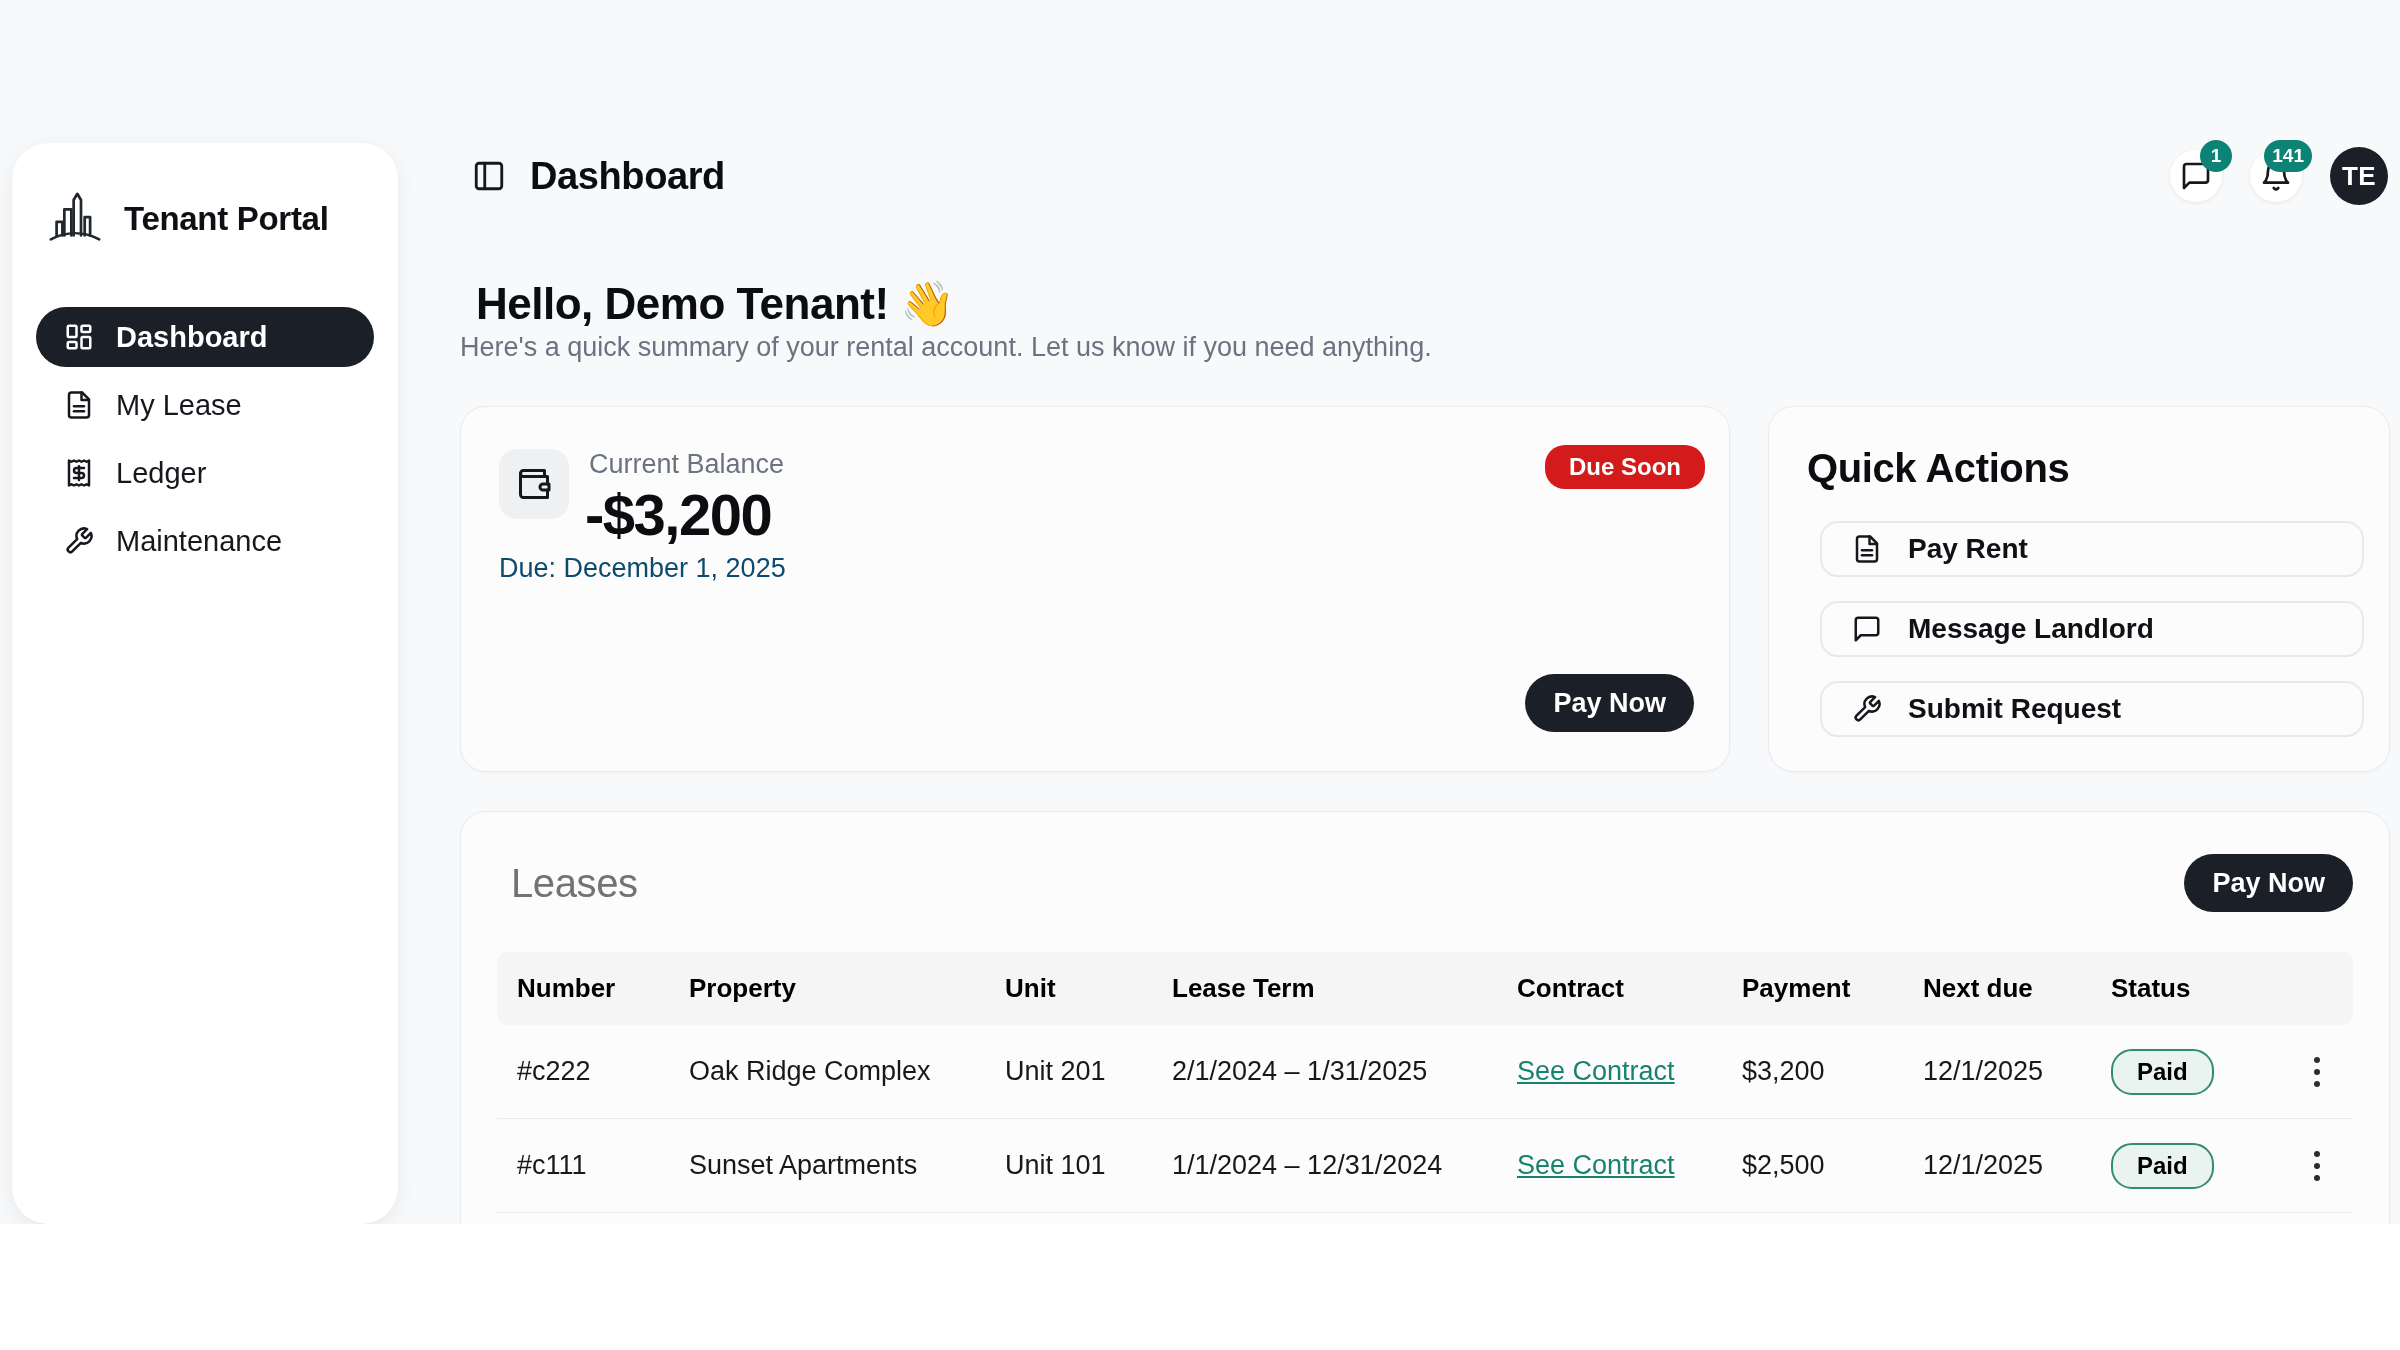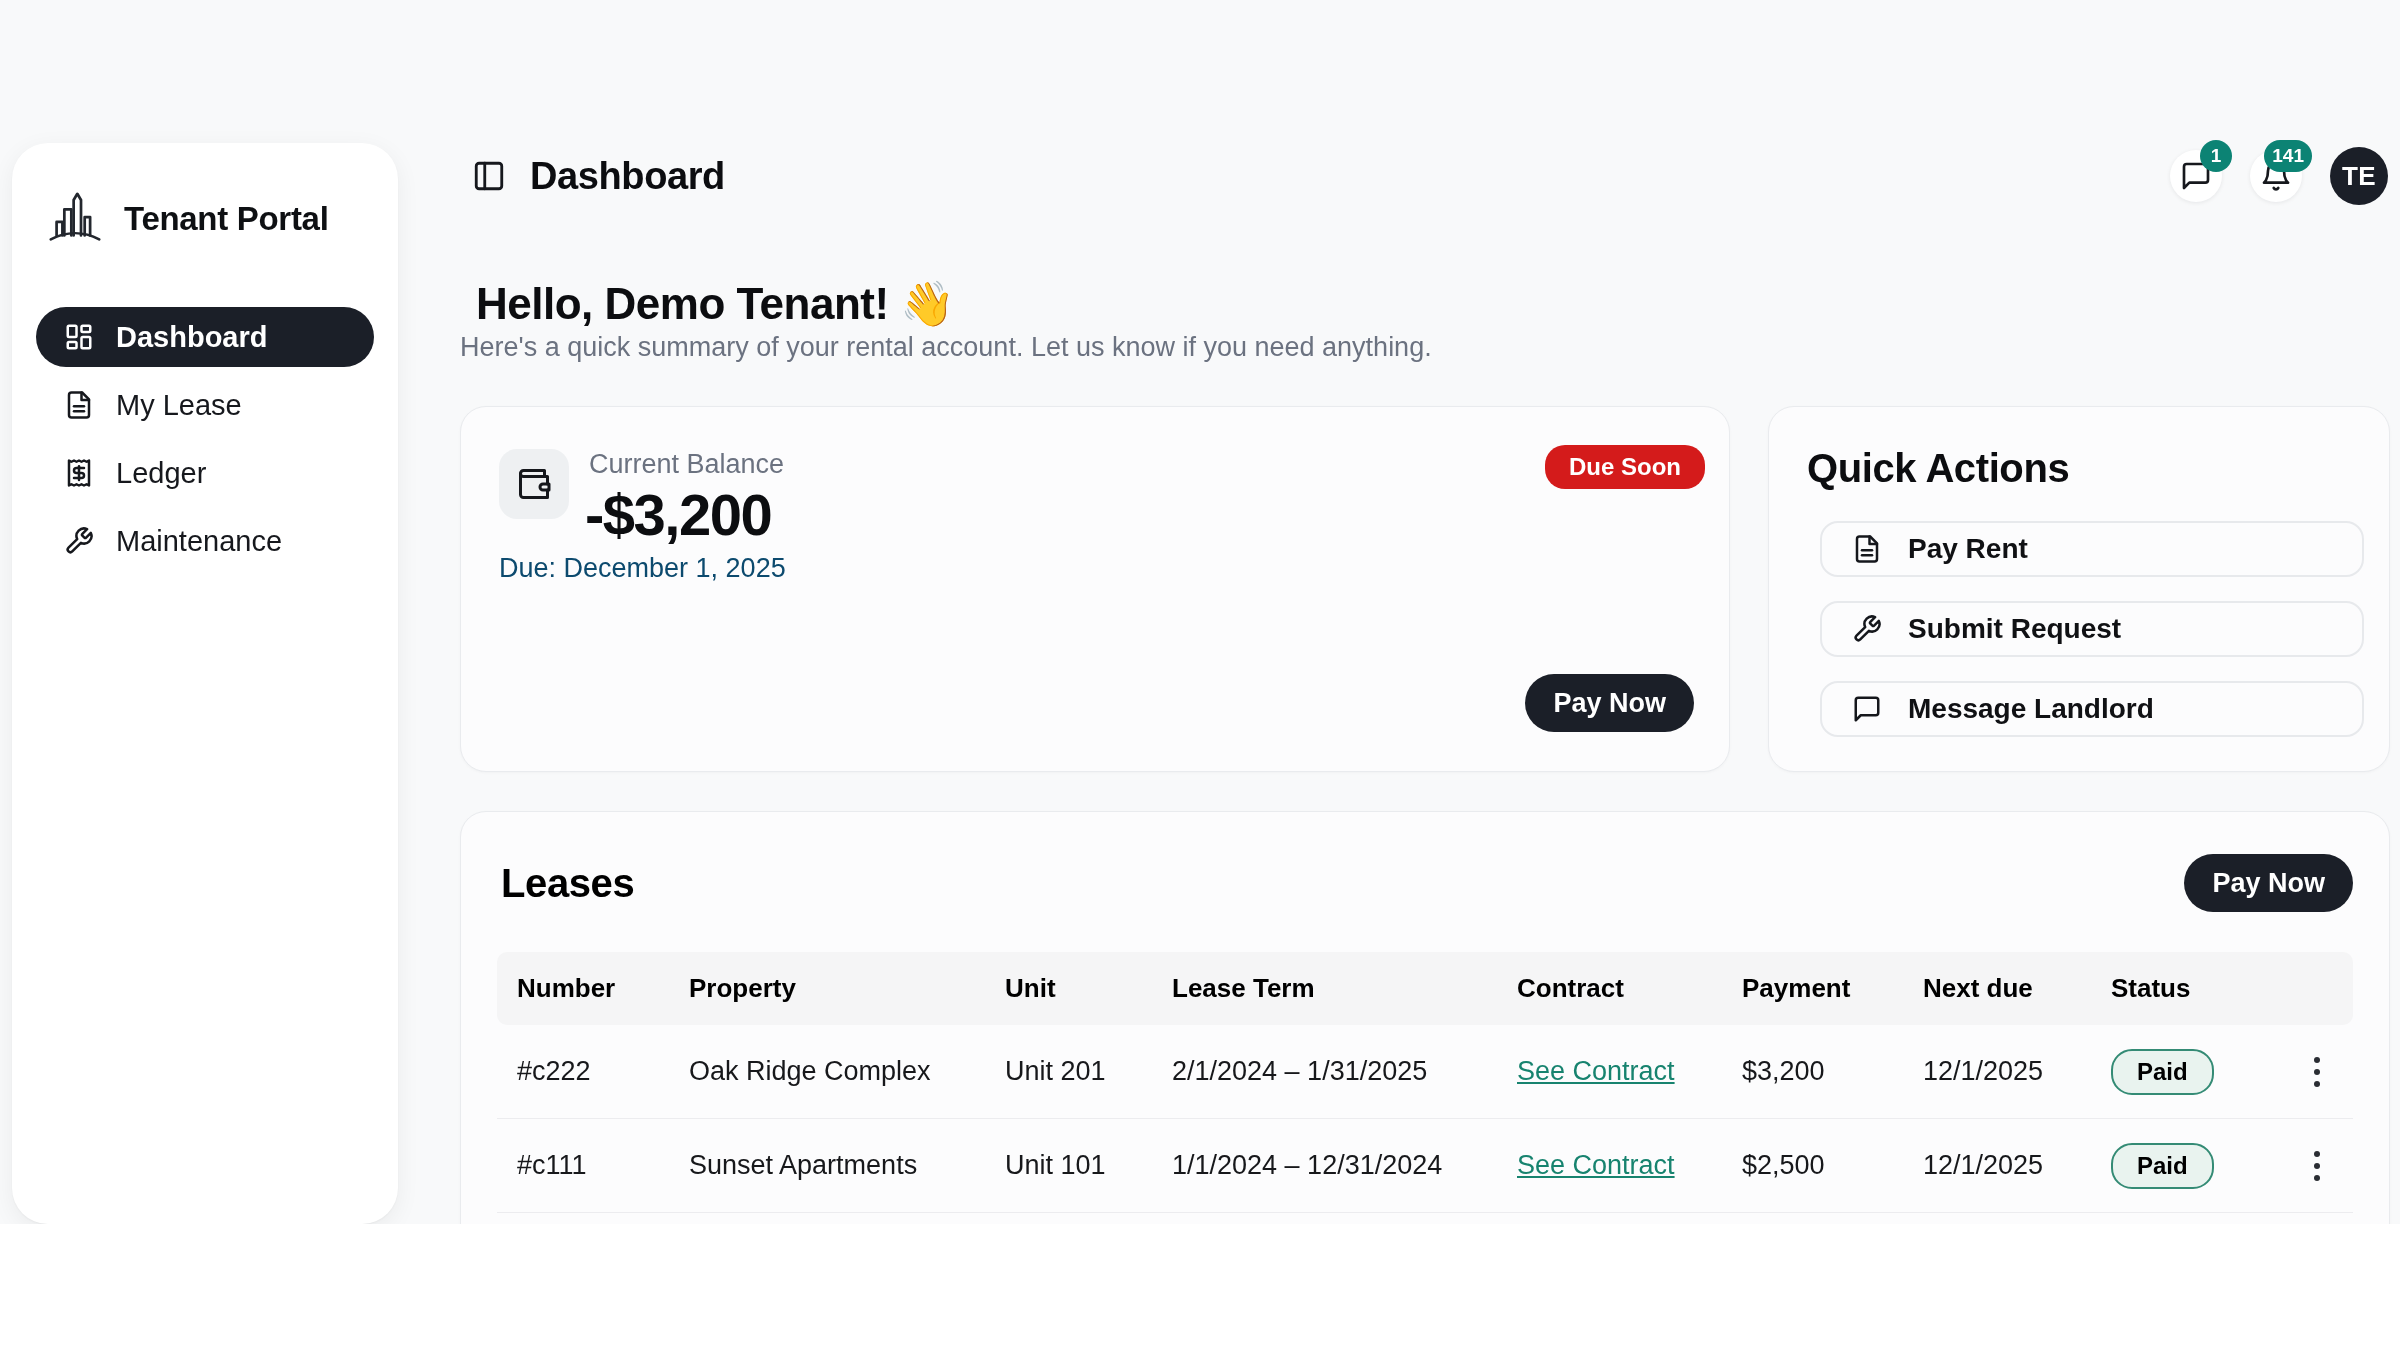--- a/index.html
+++ b/index.html
@@ -79,21 +79,21 @@
   .qa-btn{
     width:100%;height:56px;margin-bottom:24px;border:2px solid #e7e9ec;border-radius:18px;background:transparent;
     display:flex;align-items:center;gap:26px;padding:0 0 0 30px;font-size:28px;font-weight:600;color:#101114;cursor:pointer;
     font-family:"Liberation Sans","DejaVu Sans",sans-serif;box-sizing:border-box;margin-left:13px;
   }
   .qa-ic{width:30px;height:30px;display:flex;align-items:center;justify-content:center;color:#15171c;}
 
   
   .leases-card{left:460px;top:811px;width:1930px;height:560px;padding:36px 36px 0 36px;}
   .leases-head{display:flex;align-items:center;justify-content:space-between;height:58px;margin:6px 0 40px 0;}
-  .leases-title{margin:4px;font-size:40px;font-weight:700;letter-spacing:-.4px;color:#000000;}
+  .leases-title{margin:14px;font-size:40px;font-weight:400;letter-spacing:-.4px;color:#737373;}
   .tbl{width:100%;}
   .trow{
     display:grid;grid-template-columns:172px 316px 167px 345px 225px 181px 188px 190px 1fr;
     align-items:center;
   }
   .thead{background:#f5f5f6;border-radius:10px;height:73px;color:#000000;font-size:26px;font-weight:700;}
   .tbody-row{height:93px;border-bottom:1px solid #ececef;font-size:27px;color:#17181b;}
   .cell{padding-left:20px;}
   .link{color:#17836f;text-decoration:underline;cursor:pointer;}
   .paid-badge{
@@ -224,32 +224,32 @@
           <polyline points="14 2 14 8 20 8"></polyline>
             <line x1="16" y1="13" x2="8" y2="13"></line>
             <line x1="16" y1="17" x2="8" y2="17"></line>
         </svg>
       </span>
       <span>Pay Rent</span>
     </button>
     <button class="qa-btn">
       <span class="qa-ic">
         <svg width="30" height="30" viewBox="0 0 24 24" fill="none" stroke="currentColor" stroke-width="2" stroke-linecap="round" stroke-linejoin="round">
+          <path d="M21 15a2 2 0 0 1-2 2H7l-4 4V5a2 2 0 0 1 2-2h14a2 2 0 0 1 2 2z"></path>
+        </svg>
+      </span>
+      <span>Message Landlord</span>
+    </button>
+    <button class="qa-btn">
+      <span class="qa-ic">
+        <svg width="30" height="30" viewBox="0 0 24 24" fill="none" stroke="currentColor" stroke-width="2" stroke-linecap="round" stroke-linejoin="round">
           <path d="M14.7 6.3a1 1 0 0 0 0 1.4l1.6 1.6a1 1 0 0 0 1.4 0l3.77-3.77a6 6 0 0 1-7.94 7.94l-6.91 6.91a2.12 2.12 0 0 1-3-3l6.91-6.91a6 6 0 0 1 7.94-7.94l-3.76 3.76z"></path>
         </svg>
       </span>
       <span>Submit Request</span>
-    </button>
-    <button class="qa-btn">
-      <span class="qa-ic">
-        <svg width="30" height="30" viewBox="0 0 24 24" fill="none" stroke="currentColor" stroke-width="2" stroke-linecap="round" stroke-linejoin="round">
-          <path d="M21 15a2 2 0 0 1-2 2H7l-4 4V5a2 2 0 0 1 2-2h14a2 2 0 0 1 2 2z"></path>
-        </svg>
-      </span>
-      <span>Message Landlord</span>
     </button>
   </section>
 
   <section class="card leases-card">
     <div class="leases-head">
       <h3 class="leases-title">Leases</h3>
       <button class="dark-btn">Pay Now</button>
     </div>
     <div class="tbl">
       <div class="trow thead">

